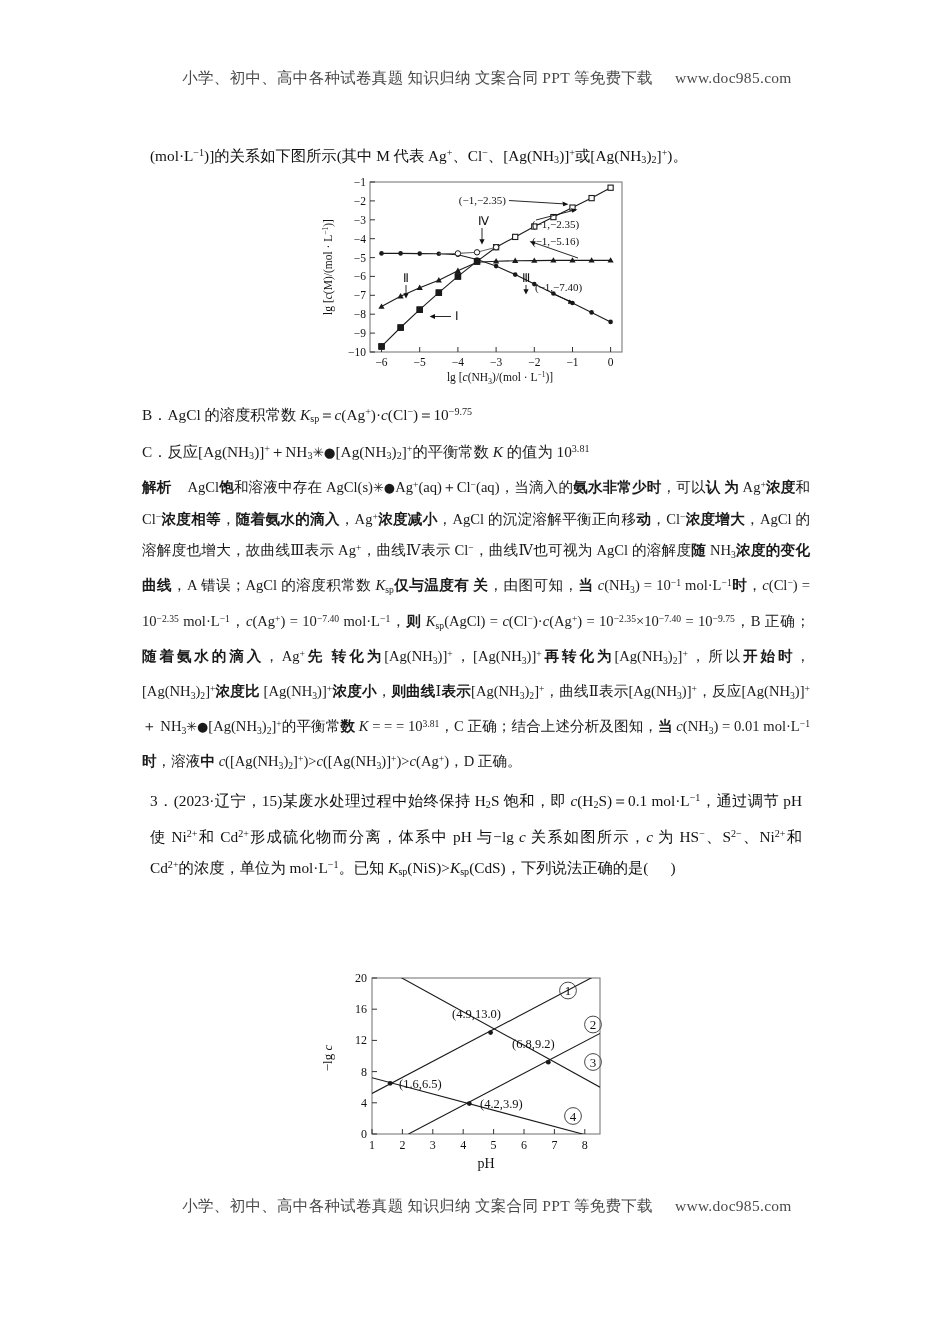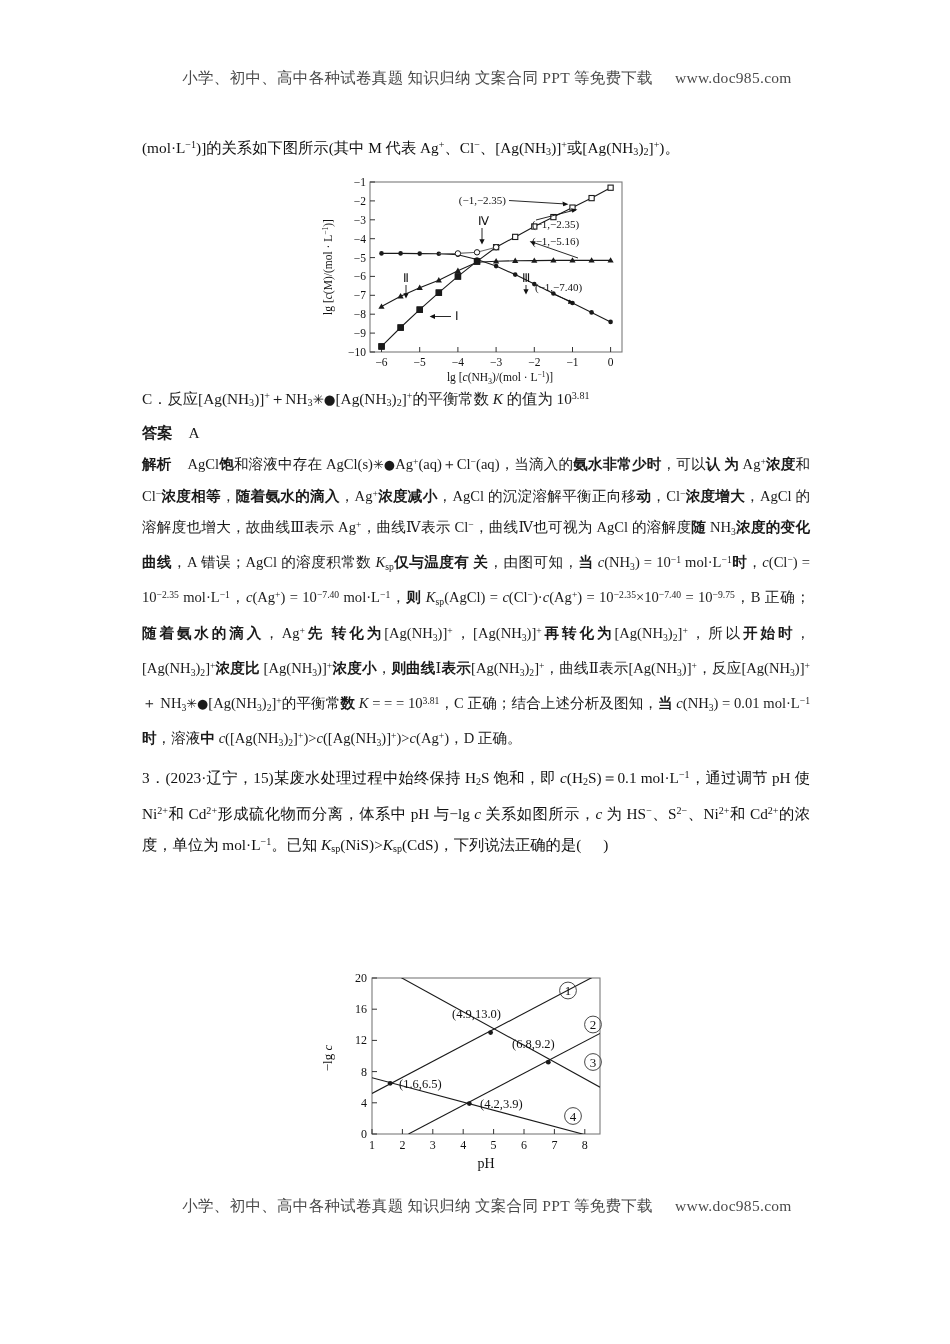--- a/index.html
+++ b/index.html
@@ -38,21 +38,21 @@
   .content {
     position: absolute;
     left: 142px;
     top: 130px;
     width: 668px;
   }
   .para {
     font-size: 15.3px;
     line-height: 29px;
     text-align: justify;
-    margin: 0;
+    margin: 8px;
     color: #111;
   }
   .q-line { margin-top: 0px; }
   .opt { font-size: 15.3px; line-height: 30px; margin: 0; }
   .ans { font-size: 15.3px; line-height: 30px; margin: 0; }
   .ans b, .lbl { font-weight: bold; }
   .analysis {
     font-size: 14.6px;
     line-height: 28.5px;
     text-align: justify;
@@ -92,23 +92,23 @@
     <span>小学、初中、高中各种试卷真题 知识归纳 文案合同 PPT 等免费下载</span><span class="url">www.doc985.com</span>
   </div>
 
   <div class="content">
 
     <p class="para">(mol·L<sup>−1</sup>)]的关系如下图所示(其中 M 代表 Ag<sup>+</sup>、Cl<sup>−</sup>、[Ag(NH<sub>3</sub>)]<sup>+</sup>或[Ag(NH<sub>3</sub>)<sub>2</sub>]<sup>+</sup>)。</p>
 
     <div style="height:215px"></div>
 
 
+    <p class="opt">B．AgCl 的溶度积常数 <span class="ital">K</span><sub>sp</sub>＝<span class="ital">c</span>(Ag<sup>+</sup>)·<span class="ital">c</span>(Cl<sup>−</sup>)＝10<sup>−9.75</sup></p>
     <p class="opt">C．反应[Ag(NH<sub>3</sub>)]<sup>+</sup>＋NH<sub>3</sub><span class="eqsym">✳●</span>[Ag(NH<sub>3</sub>)<sub>2</sub>]<sup>+</sup>的平衡常数 <span class="ital">K</span> 的值为 10<sup>3.81</sup></p>
 
-    <p class="ans"><span class="lbl">答案</span><span style="display:inline-block;width:16px"></span>A</p>
 
     <p class="analysis"><span class="lbl">解析</span><span style="display:inline-block;width:16px"></span>AgCl<span class="bold">饱</span>和溶液中存在 AgCl(s)<span class="eqsym">✳●</span>Ag<sup>+</sup>(aq)＋Cl<sup>−</sup>(aq)，当滴入的<span class="bold">氨水非常少时</span>，可以<span class="bold">认</span>
     <span class="bold">为</span> Ag<sup>+</sup><span class="bold">浓度</span>和 Cl<sup>−</sup><span class="bold">浓度相等</span>，<span class="bold">随着氨水的滴入</span>，Ag<sup>+</sup><span class="bold">浓度减小</span>，AgCl 的沉淀溶解平衡正向移<span class="bold">动</span>，Cl<sup>−</sup><span class="bold">浓度增大</span>，AgCl 的溶解度也增大，故曲线Ⅲ表示 Ag<sup>+</sup>，曲线Ⅳ表示 Cl<sup>−</sup>，曲线Ⅳ也可视为 AgCl 的溶解度<span class="bold">随</span> NH<sub>3</sub><span class="bold">浓度的变化曲线</span>，A 错误；AgCl 的溶度积常数 <span class="ital">K</span><sub>sp</sub><span class="bold">仅与温度有</span>
     <span class="bold">关</span>，由图可知，<span class="bold">当</span> <span class="ital">c</span>(NH<sub>3</sub>) = 10<sup>−1</sup> mol·L<sup>−1</sup><span class="bold">时</span>，<span class="ital">c</span>(Cl<sup>−</sup>) = 10<sup>−2.35</sup> mol·L<sup>−1</sup>，<span class="ital">c</span>(Ag<sup>+</sup>) = 10<sup>−7.40</sup> mol·L<sup>−1</sup>，<span class="bold">则</span> <span class="ital">K</span><sub>sp</sub>(AgCl) = <span class="ital">c</span>(Cl<sup>−</sup>)·<span class="ital">c</span>(Ag<sup>+</sup>) = 10<sup>−2.35</sup>×10<sup>−7.40</sup> = 10<sup>−9.75</sup>，B 正确；<span class="bold">随着氨水的滴入</span>，Ag<sup>+</sup><span class="bold">先</span>
     <span class="bold">转化为</span>[Ag(NH<sub>3</sub>)]<sup>+</sup>，[Ag(NH<sub>3</sub>)]<sup>+</sup><span class="bold">再转化为</span>[Ag(NH<sub>3</sub>)<sub>2</sub>]<sup>+</sup>，所以<span class="bold">开始时</span>，[Ag(NH<sub>3</sub>)<sub>2</sub>]<sup>+</sup><span class="bold">浓度比</span>
     [Ag(NH<sub>3</sub>)]<sup>+</sup><span class="bold">浓度小</span>，<span class="bold">则曲线</span>Ⅰ<span class="bold">表示</span>[Ag(NH<sub>3</sub>)<sub>2</sub>]<sup>+</sup>，曲线Ⅱ表示[Ag(NH<sub>3</sub>)]<sup>+</sup>，反应[Ag(NH<sub>3</sub>)]<sup>+</sup> ＋
     NH<sub>3</sub><span class="eqsym">✳●</span>[Ag(NH<sub>3</sub>)<sub>2</sub>]<sup>+</sup>的平衡常<span class="bold">数</span> <span class="ital">K</span> = = = 10<sup>3.81</sup>，C 正确；结合上述分析及图知，<span class="bold">当</span> <span class="ital">c</span>(NH<sub>3</sub>) =
     0.01 mol·L<sup>−1</sup><span class="bold">时</span>，溶液<span class="bold">中</span> <span class="ital">c</span>([Ag(NH<sub>3</sub>)<sub>2</sub>]<sup>+</sup>)&gt;<span class="ital">c</span>([Ag(NH<sub>3</sub>)]<sup>+</sup>)&gt;<span class="ital">c</span>(Ag<sup>+</sup>)，D 正确。</p>
 
     <p class="para q3-block">3．(2023·<span class="bold">辽宁</span>，15)某废水处理过程中始终保持 H<sub>2</sub>S 饱和，即 <span class="ital">c</span>(H<sub>2</sub>S)＝0.1 mol·L<sup>−1</sup>，通过调节 pH 使 Ni<sup>2+</sup>和 Cd<sup>2+</sup>形成硫化物而分离，体系中 pH 与−lg <span class="ital">c</span> 关系如图所示，<span class="ital">c</span> 为 HS<sup>−</sup>、S<sup>2−</sup>、Ni<sup>2+</sup>和 Cd<sup>2+</sup>的浓度，单位为 mol·L<sup>−1</sup>。已知 <span class="ital">K</span><sub>sp</sub>(NiS)&gt;<span class="ital">K</span><sub>sp</sub>(CdS)，下列说法正确的是(<span style="display:inline-block;width:22px"></span>)</p>

